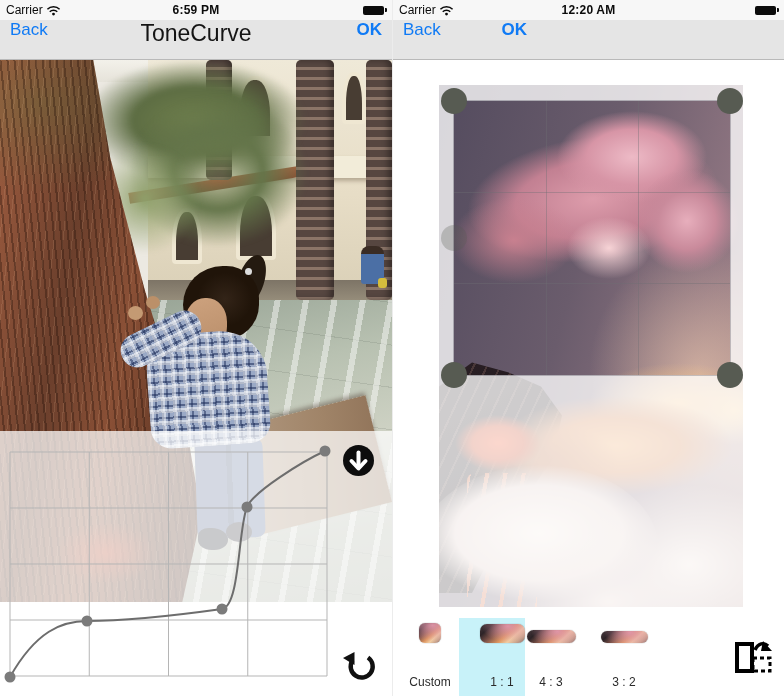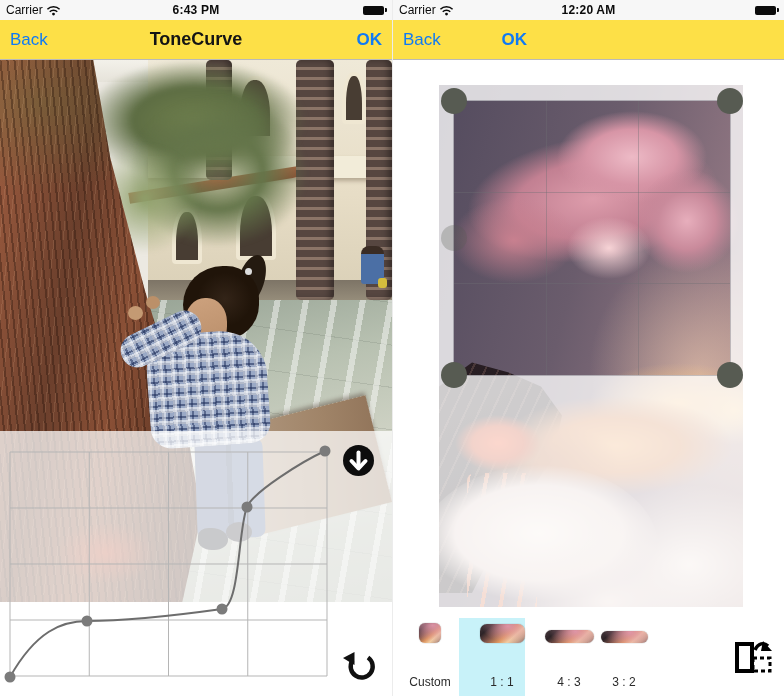--- a/index.html
+++ b/index.html
@@ -12,26 +12,26 @@
 
   
   .statusbar { position:absolute; top:0; left:0; width:100%; height:20px; background:#f7f7f7;
     display:flex; align-items:center; font-size:12px; color:#0b0b0b; }
   .sb-left { display:flex; align-items:center; gap:3px; padding-left:6px; width:120px; }
   .sb-center { flex:1; text-align:center; font-weight:bold; letter-spacing:.2px; }
   .sb-right { width:120px; display:flex; justify-content:flex-end; align-items:center; padding-right:5px; }
   .battery { display:flex; align-items:center; }
   .battery .body { width:21px; height:9px; background:#0b0b0b; border-radius:2px; }
   .battery .tip { width:2px; height:4px; background:#0b0b0b; border-radius:0 1px 1px 0; margin-left:1px; }
-  .navbar { position:absolute; top:20px; left:0; width:100%; height:40px; background:#fde047;
-    border-bottom:1px solid #b9b9b9; display:flex; align-items:center; }
+  .navbar { position:absolute; top:20px; left:0; width:100%; height:40px; background:#e5e5e5;
+    border-bottom:1px solid #b9b9b9; display:flex; }
   .nav-btn { color:#0f7af5; font-size:17px; width:72px; }
   .nav-back { padding-left:10px; text-align:left; }
   .nav-ok { padding-right:10px; text-align:right; font-weight:bold; }
-  .nav-title { flex:1; text-align:center; font-size:18px; font-weight:bold; color:#141414; }
+  .nav-title { flex:1; text-align:center; font-size:23px; font-weight:normal; color:#141414; }
 
   
   .photo-left { position:absolute; left:0; top:60px; width:392px; height:542px; overflow:hidden; background:#ece9e2; }
   .photo-left > div { position:absolute; }
   .pl-sky { left:0; top:0; width:392px; height:22px; background:linear-gradient(#f3f1ea,#e6e3da); }
   .pl-building { left:148px; top:0; width:244px; height:244px;
     background:linear-gradient(180deg,#efe9d8 0%,#e7ddc6 55%,#d9cfb6 100%); }
   .pl-balcony { left:148px; top:96px; width:244px; height:22px; background:#f2ecd9; box-shadow:0 3px 4px rgba(90,70,50,.35); }
   .pl-roof { left:128px; top:118px; width:190px; height:11px; background:linear-gradient(#b06040,#8f4a30); transform:rotate(-9deg); }
   .pl-col { background:repeating-linear-gradient(180deg,#564640 0 7px,#8b7568 7px 10px); border-radius:5px;
@@ -153,21 +153,21 @@
   .thumbbar { position:absolute; left:0; top:618px; width:392px; height:78px; background:#fff; }
   .ratio-cell { position:absolute; top:0; height:78px; display:flex; flex-direction:column; align-items:center;gap:32px; }
   .ratio-cell.selected { background:#c8f2f9; }
   .ratio-label { margin-top:auto; padding-bottom:7px; font-size:12px; color:#2b2b2b; }
   .thumb { border-radius:7px; box-shadow:0 0 1px rgba(0,0,0,.5);
     background-image:
       radial-gradient(26px 16px at 62% 12%, rgba(224,150,170,.95), rgba(224,150,170,0)),
       linear-gradient(138deg,#4a3a3e 0%,#2c2327 20%,#7e5349 38%,#dd9560 58%,#f2cda2 72%,#c8a28c 86%,#8a6a68 100%); }
   .c-custom { left:8px; width:58px; } .c-custom .thumb { margin-top:5px; width:22px; height:46px; border-radius:6px; }
   .c-11 { left:66px; width:66px;padding-left:20px; } .c-11 .thumb { margin-top:6px; width:45px; height:45px; }
-  .c-43 { left:144px; width:64px; } .c-43 .thumb { margin-top:12px; width:49px; height:35px; }
+  .c-43 { left:126px; width:64px; } .c-43 .thumb { margin-top:12px; width:49px; height:35px; }
   .c-32 { left:200px; width:62px; } .c-32 .thumb { margin-top:13px; width:47px; height:32px; }
   .c-169 { left:264px; width:64px; } .c-169 .thumb { margin-top:16px; width:47px; height:27px; }
   .c-rot { left:334px; width:52px; display:flex; align-items:center; justify-content:center; height:78px; position:absolute; top:0; }
 </style>
 </head>
 <body>
 
 <div class="app">
 
   <div class="panel" id="panel-left">
@@ -245,21 +245,21 @@
 
     <div class="statusbar">
       <div class="sb-left">
         <span>Carrier</span>
         <svg width="15" height="11" viewBox="0 0 16 11">
           <path d="M1.5 4.2 A 9 9 0 0 1 14.5 4.2" fill="none" stroke="#0b0b0b" stroke-width="1.6"></path>
           <path d="M4 6.8 A 5.6 5.6 0 0 1 12 6.8" fill="none" stroke="#0b0b0b" stroke-width="1.6"></path>
           <circle cx="8" cy="9.3" r="1.5" fill="#0b0b0b"></circle>
         </svg>
       </div>
-      <div class="sb-center">6:43 PM</div>
+      <div class="sb-center">6:59 PM</div>
       <div class="sb-right">
         <span class="battery">
             <span class="body"></span>
             <span class="tip"></span>
           </span>
       </div>
     </div>
     <div class="navbar">
       <div class="nav-btn nav-back">Back</div>
       <div class="nav-title">ToneCurve</div>

